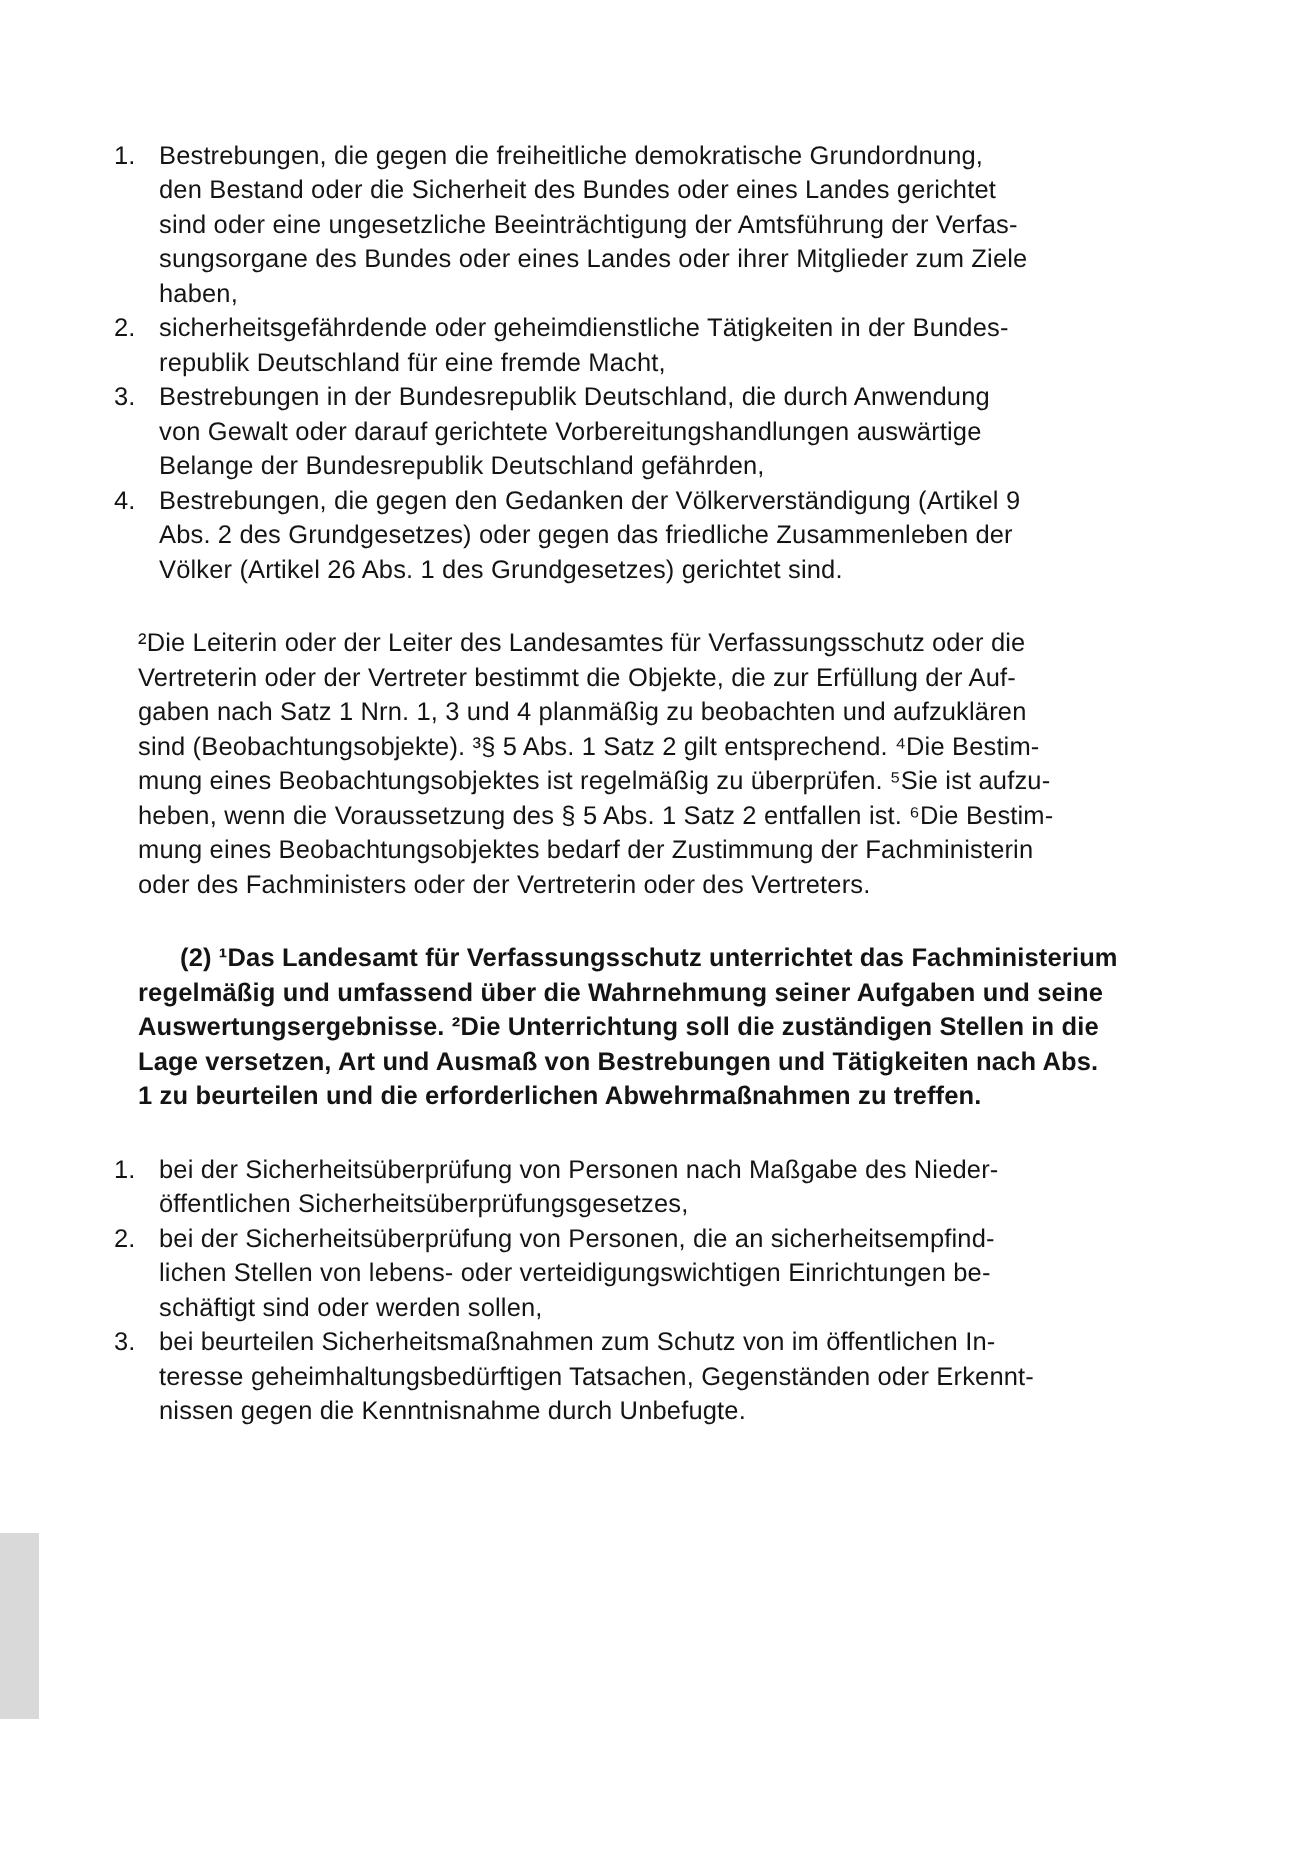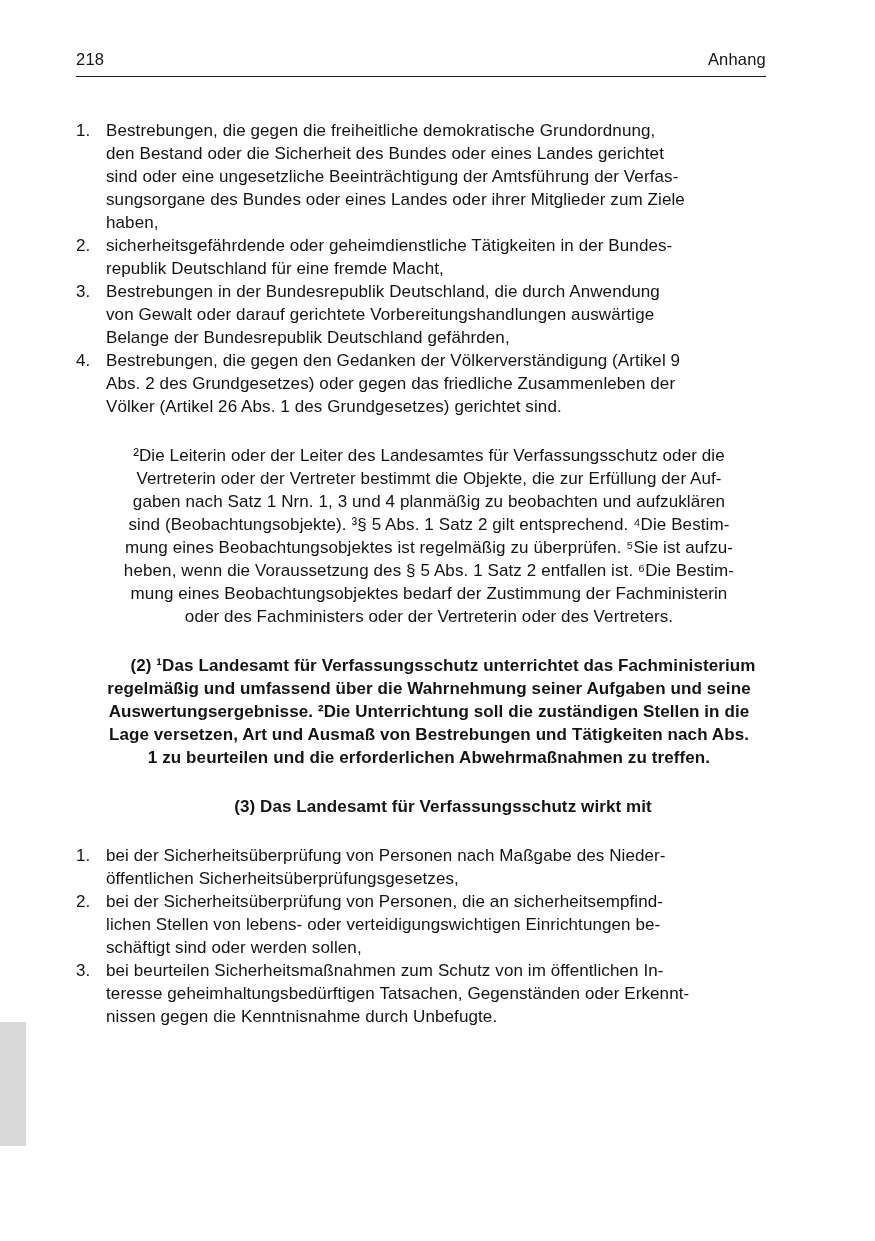--- a/index.html
+++ b/index.html
@@ -36,41 +36,36 @@
     letter-spacing: 0.1px;
   }
   .nlist { margin: 0; }
   .nlist.spaced { margin-top: 26px; }
   .nitem { display: flex; align-items: flex-start; }
   .nnum { flex: 0 0 30px; }
   .ntext { flex: 1 1 auto; white-space: pre-line; }
   .para {
     margin: 26px 0 0 16px;
     white-space: pre-line;
-    text-align: center;
   }
   .para.indent { text-indent: 28px; font-weight: bold; }
   .thumb-tab {
     position: absolute;
     left: 0;
     top: 1022px;
     width: 26px;
     height: 124px;
     background: #d9d9d9;
   }
 </style>
 </head>
 <body>
 
 <div class="page">
 
-  <header class="page-header">
-    <span class="page-number">218</span>
-    <span class="running-head">Anhang</span>
-  </header>
 
   <main class="body-text">
 
     <div class="nlist">
       <div class="nitem">
         <span class="nnum">1.</span>
         <div class="ntext">Bestrebungen, die gegen die freiheitliche demokratische Grundordnung,
 den Bestand oder die Sicherheit des Bundes oder eines Landes gerichtet
 sind oder eine ungesetzliche Beeinträchtigung der Amtsführung der Verfas-
 sungsorgane des Bundes oder eines Landes oder ihrer Mitglieder zum Ziele
@@ -103,21 +98,20 @@
 heben, wenn die Voraussetzung des § 5 Abs. 1 Satz 2 entfallen ist. ⁶Die Bestim-
 mung eines Beobachtungsobjektes bedarf der Zustimmung der Fachministerin
 oder des Fachministers oder der Vertreterin oder des Vertreters.</p>
 
     <p class="para indent">(2) ¹Das Landesamt für Verfassungsschutz unterrichtet das Fachministerium
 regelmäßig und umfassend über die Wahrnehmung seiner Aufgaben und seine
 Auswertungsergebnisse. ²Die Unterrichtung soll die zuständigen Stellen in die
 Lage versetzen, Art und Ausmaß von Bestrebungen und Tätigkeiten nach Abs.
 1 zu beurteilen und die erforderlichen Abwehrmaßnahmen zu treffen.</p>
 
-    <p class="para indent">(3) Das Landesamt für Verfassungsschutz wirkt mit</p>
 
     <div class="nlist spaced">
       <div class="nitem">
         <span class="nnum">1.</span>
         <div class="ntext">bei der Sicherheitsüberprüfung von Personen nach Maßgabe des Nieder-
 öffentlichen Sicherheitsüberprüfungsgesetzes,</div>
       </div>
       <div class="nitem">
         <span class="nnum">2.</span>
         <div class="ntext">bei der Sicherheitsüberprüfung von Personen, die an sicherheitsempfind-

